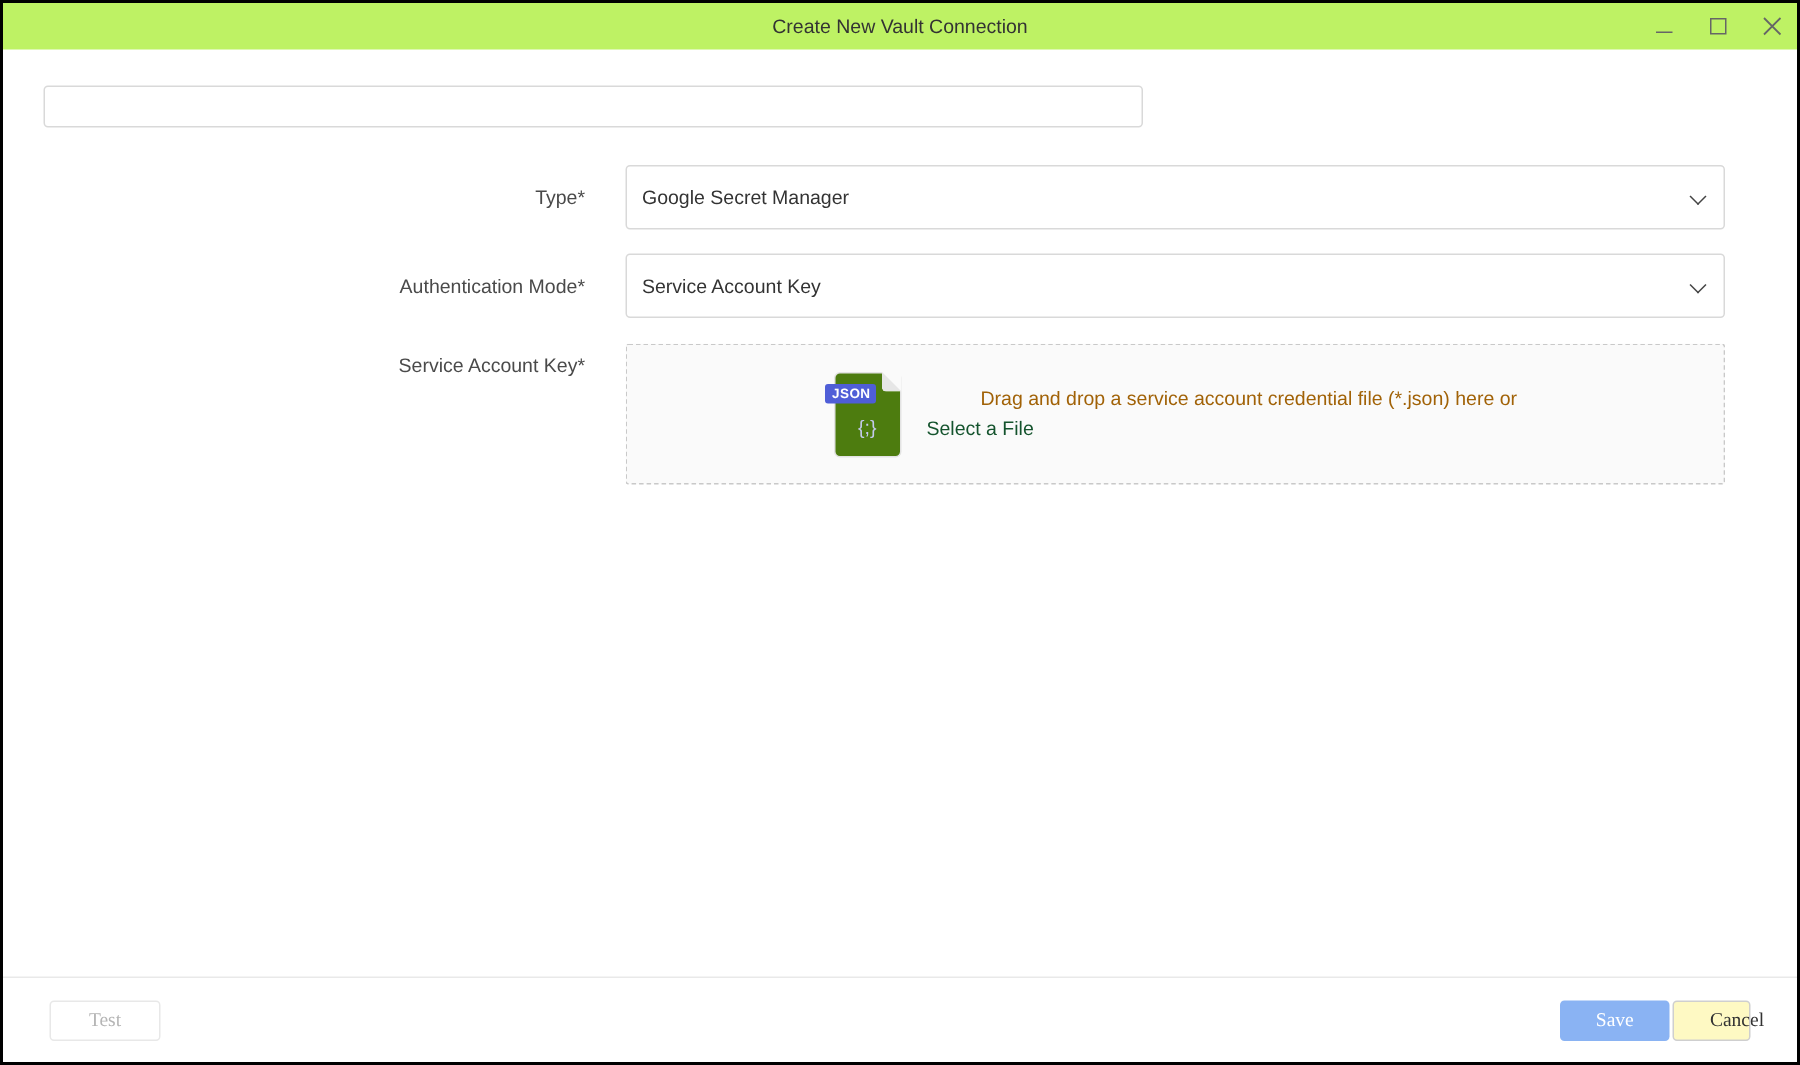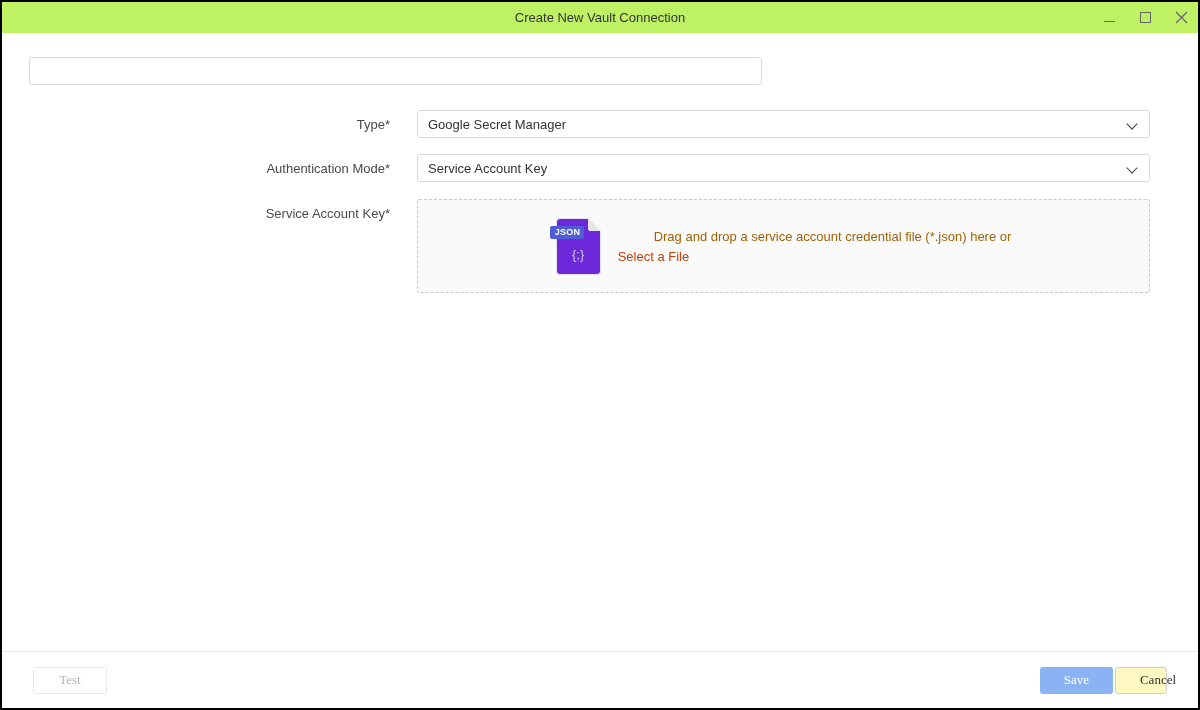--- a/index.html
+++ b/index.html
@@ -44,60 +44,60 @@
   .row-key .lbl { padding-top:7px; }
   .ctl { margin-left:27px; width:733px; }
 
   input.text-input {
     width:733px; height:28px; border:1px solid #d9d9d9; border-radius:3px;
     font-family:"Liberation Sans", sans-serif; font-size:13px; color:#333;
     padding:0 10px; background:#fff; outline:none;
   }
 
   .select {
-    width:733px; height:28px; border:1px solid #d9d9d9; border-radius:3px;
+    width:733px; height:43px; border:1px solid #d9d9d9; border-radius:3px;
     background:#fff; display:flex; align-items:center; justify-content:space-between;
     padding:0 12px 0 10px; cursor:default;
   }
   .select-value { font-size:13px; color:#333; }
   .chevron {
     width:9px; height:9px; position:relative; margin-top:-4px;
   }
   .chevron::before {
     content:""; position:absolute; left:0; top:2px; width:7px; height:7px;
     border-right:1.5px solid #444; border-bottom:1.5px solid #444;
     transform:rotate(45deg);
   }
 
   
   .dropzone {
     width:733px; height:94px; border:1px dashed #c9c9c9; border-radius:2px;
     background:#fafafa; display:flex; align-items:center; justify-content:center;
     gap:17px;
   }
   .file-icon {
-    position:relative; width:45px; height:57px; background:#6d28d9;
+    position:relative; width:45px; height:57px; background:#4d7c0f;
     border:1px solid #e3e3e3; border-radius:4px; flex:0 0 auto;
   }
   .file-fold {
     position:absolute; top:-1px; right:-1px; width:0; height:0;
     border-top:13px solid #fafafa; border-left:13px solid #e6e6e6;
     border-bottom-left-radius:3px;
   }
   .file-badge {
     position:absolute; top:7px; left:-7px; background:#4f5ed7; color:#fff;
     font-size:9px; font-weight:bold; letter-spacing:0.3px;
     padding:2px 4px 2px 5px; border-radius:2px; line-height:1;
   }
   .file-glyph {
     position:absolute; left:0; right:0; top:28px; text-align:center;
     font-size:13px; color:#c4caee; font-family:"Liberation Sans", sans-serif;
   }
   .dz-text { font-size:13px; color:#a16207; line-height:18px;padding-left:36px; }
-  .dz-link { display:inline-block; margin-top:3px; font-size:13px; color:#c2410c; cursor:pointer; text-decoration:none; }
+  .dz-link { display:inline-block; margin-top:3px; font-size:13px; color:#14532d; cursor:pointer; text-decoration:none; }
 
   
   .footer {
     position:absolute; left:0; right:0; bottom:0; height:57px;
     border-top:1px solid #e9e9e9; background:#fff;
     display:flex; align-items:center;
   }
   .btn {
     height:27px; border-radius:3px; font-family:Liberation Serif, serif;
     font-size:13px; display:flex; align-items:center; justify-content:center;

